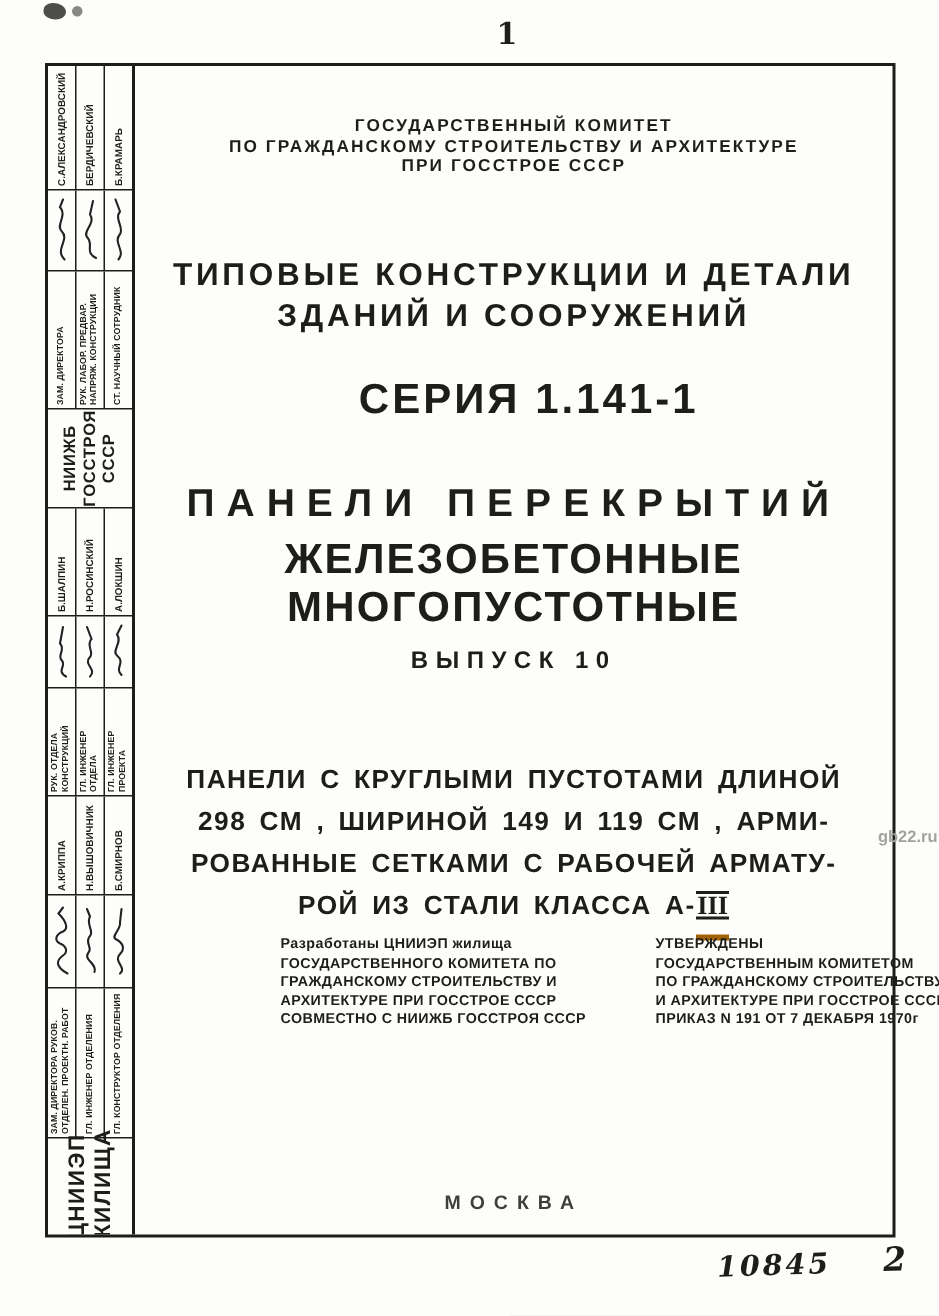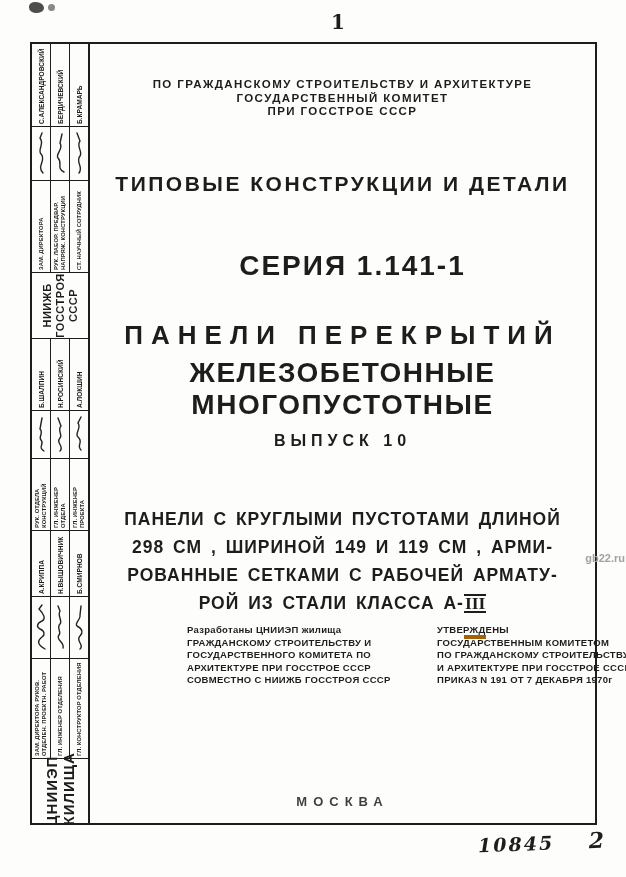--- a/index.html
+++ b/index.html
@@ -55,21 +55,21 @@
     font-size:28px;font-weight:bold;letter-spacing:2px;padding-left:20px;}
   .subject1{position:absolute;top:276px;left:0;right:0;
     font-size:26px;font-weight:bold;letter-spacing:8px;}
   .subject2{position:absolute;top:313px;left:0;right:0;
     font-size:28px;font-weight:bold;letter-spacing:1.5px;}
   .issue{position:absolute;top:388px;left:0;right:0;
     font-size:16px;font-weight:bold;letter-spacing:5px;}
   .description{position:absolute;top:444px;left:0;right:0;
     font-size:17.5px;font-weight:bold;letter-spacing:1px;word-spacing:3px;
     line-height:28px;margin-top:17px;}
-  .steel-wrap{display:inline-block;border-bottom:4px solid #a16207;padding-bottom:18px;}
+  .steel-wrap{display:inline-block;border-bottom:4px solid #a16207;padding-bottom:6px;}
   .steel-class{display:inline-block;border-top:2.5px solid #1d1d1b;
     border-bottom:2.5px solid #1d1d1b;line-height:.85;padding:0 1px;
     letter-spacing:0;font-family:"Liberation Serif",serif;}
   .dev-block{position:absolute;left:97px;top:580px;width:235px;text-align:left;
     font-size:9.5px;font-weight:bold;line-height:12.6px;letter-spacing:.3px;}
   .app-block{position:absolute;left:347px;top:580px;width:225px;text-align:left;
     font-size:9.5px;font-weight:bold;line-height:12.6px;letter-spacing:.3px;}
   .institute{position:absolute;top:690px;left:0;right:0;
     font-size:18px;font-weight:bold;letter-spacing:1px;}
   .city{position:absolute;top:722px;left:0;right:0;
@@ -190,49 +190,50 @@
           <div class="cell cell-name">БЕРДИЧЕВСКИЙ</div>
           <div class="cell cell-name">Б.КРАМАРЬ</div>
         </section>
 
       </div>
     </div>
 
     <div class="content">
 
       <div class="committee">
+        <div>ГОСУДАРСТВЕННЫЙ КОМИТЕТ</div>
         <div>ПО ГРАЖДАНСКОМУ СТРОИТЕЛЬСТВУ И АРХИТЕКТУРЕ</div>
-        <div>ГОСУДАРСТВЕННЫЙ КОМИТЕТ</div>
         <div>ПРИ ГОССТРОЕ СССР</div>
       </div>
 
       <div class="doc-title">
         <div>ТИПОВЫЕ КОНСТРУКЦИИ И ДЕТАЛИ</div>
+        <div>ЗДАНИЙ И СООРУЖЕНИЙ</div>
       </div>
 
       <div class="series">СЕРИЯ 1.141-1</div>
 
       <div class="subject1">ПАНЕЛИ ПЕРЕКРЫТИЙ</div>
       <div class="subject2">ЖЕЛЕЗОБЕТОННЫЕ МНОГОПУСТОТНЫЕ</div>
 
       <div class="issue">ВЫПУСК 10</div>
 
       <div class="description">
         <div>ПАНЕЛИ С КРУГЛЫМИ ПУСТОТАМИ ДЛИНОЙ</div>
         <div>298 СМ , ШИРИНОЙ 149 И 119 СМ , АРМИ-</div>
         <div>РОВАННЫЕ СЕТКАМИ С РАБОЧЕЙ АРМАТУ-</div>
         <div>
           <span>РОЙ ИЗ СТАЛИ КЛАССА А-</span><span class="steel-wrap"><span class="steel-class">III</span></span>
         </div>
       </div>
 
       <div class="dev-block">
         <div>Разработаны ЦНИИЭП жилища</div>
+        <div>ГОСУДАРСТВЕННОГО КОМИТЕТА ПО</div>
         <div>ГРАЖДАНСКОМУ СТРОИТЕЛЬСТВУ И</div>
-        <div>ГОСУДАРСТВЕННОГО КОМИТЕТА ПО</div>
         <div>АРХИТЕКТУРЕ ПРИ ГОССТРОЕ СССР</div>
         <div>СОВМЕСТНО С НИИЖБ ГОССТРОЯ СССР</div>
       </div>
 
       <div class="app-block">
         <div>УТВЕРЖДЕНЫ</div>
         <div>ГОСУДАРСТВЕННЫМ КОМИТЕТОМ</div>
         <div>ПО ГРАЖДАНСКОМУ СТРОИТЕЛЬСТВУ</div>
         <div>И АРХИТЕКТУРЕ ПРИ ГОССТРОЕ СССР</div>
         <div>ПРИКАЗ N 191 ОТ 7 ДЕКАБРЯ 1970г</div>

